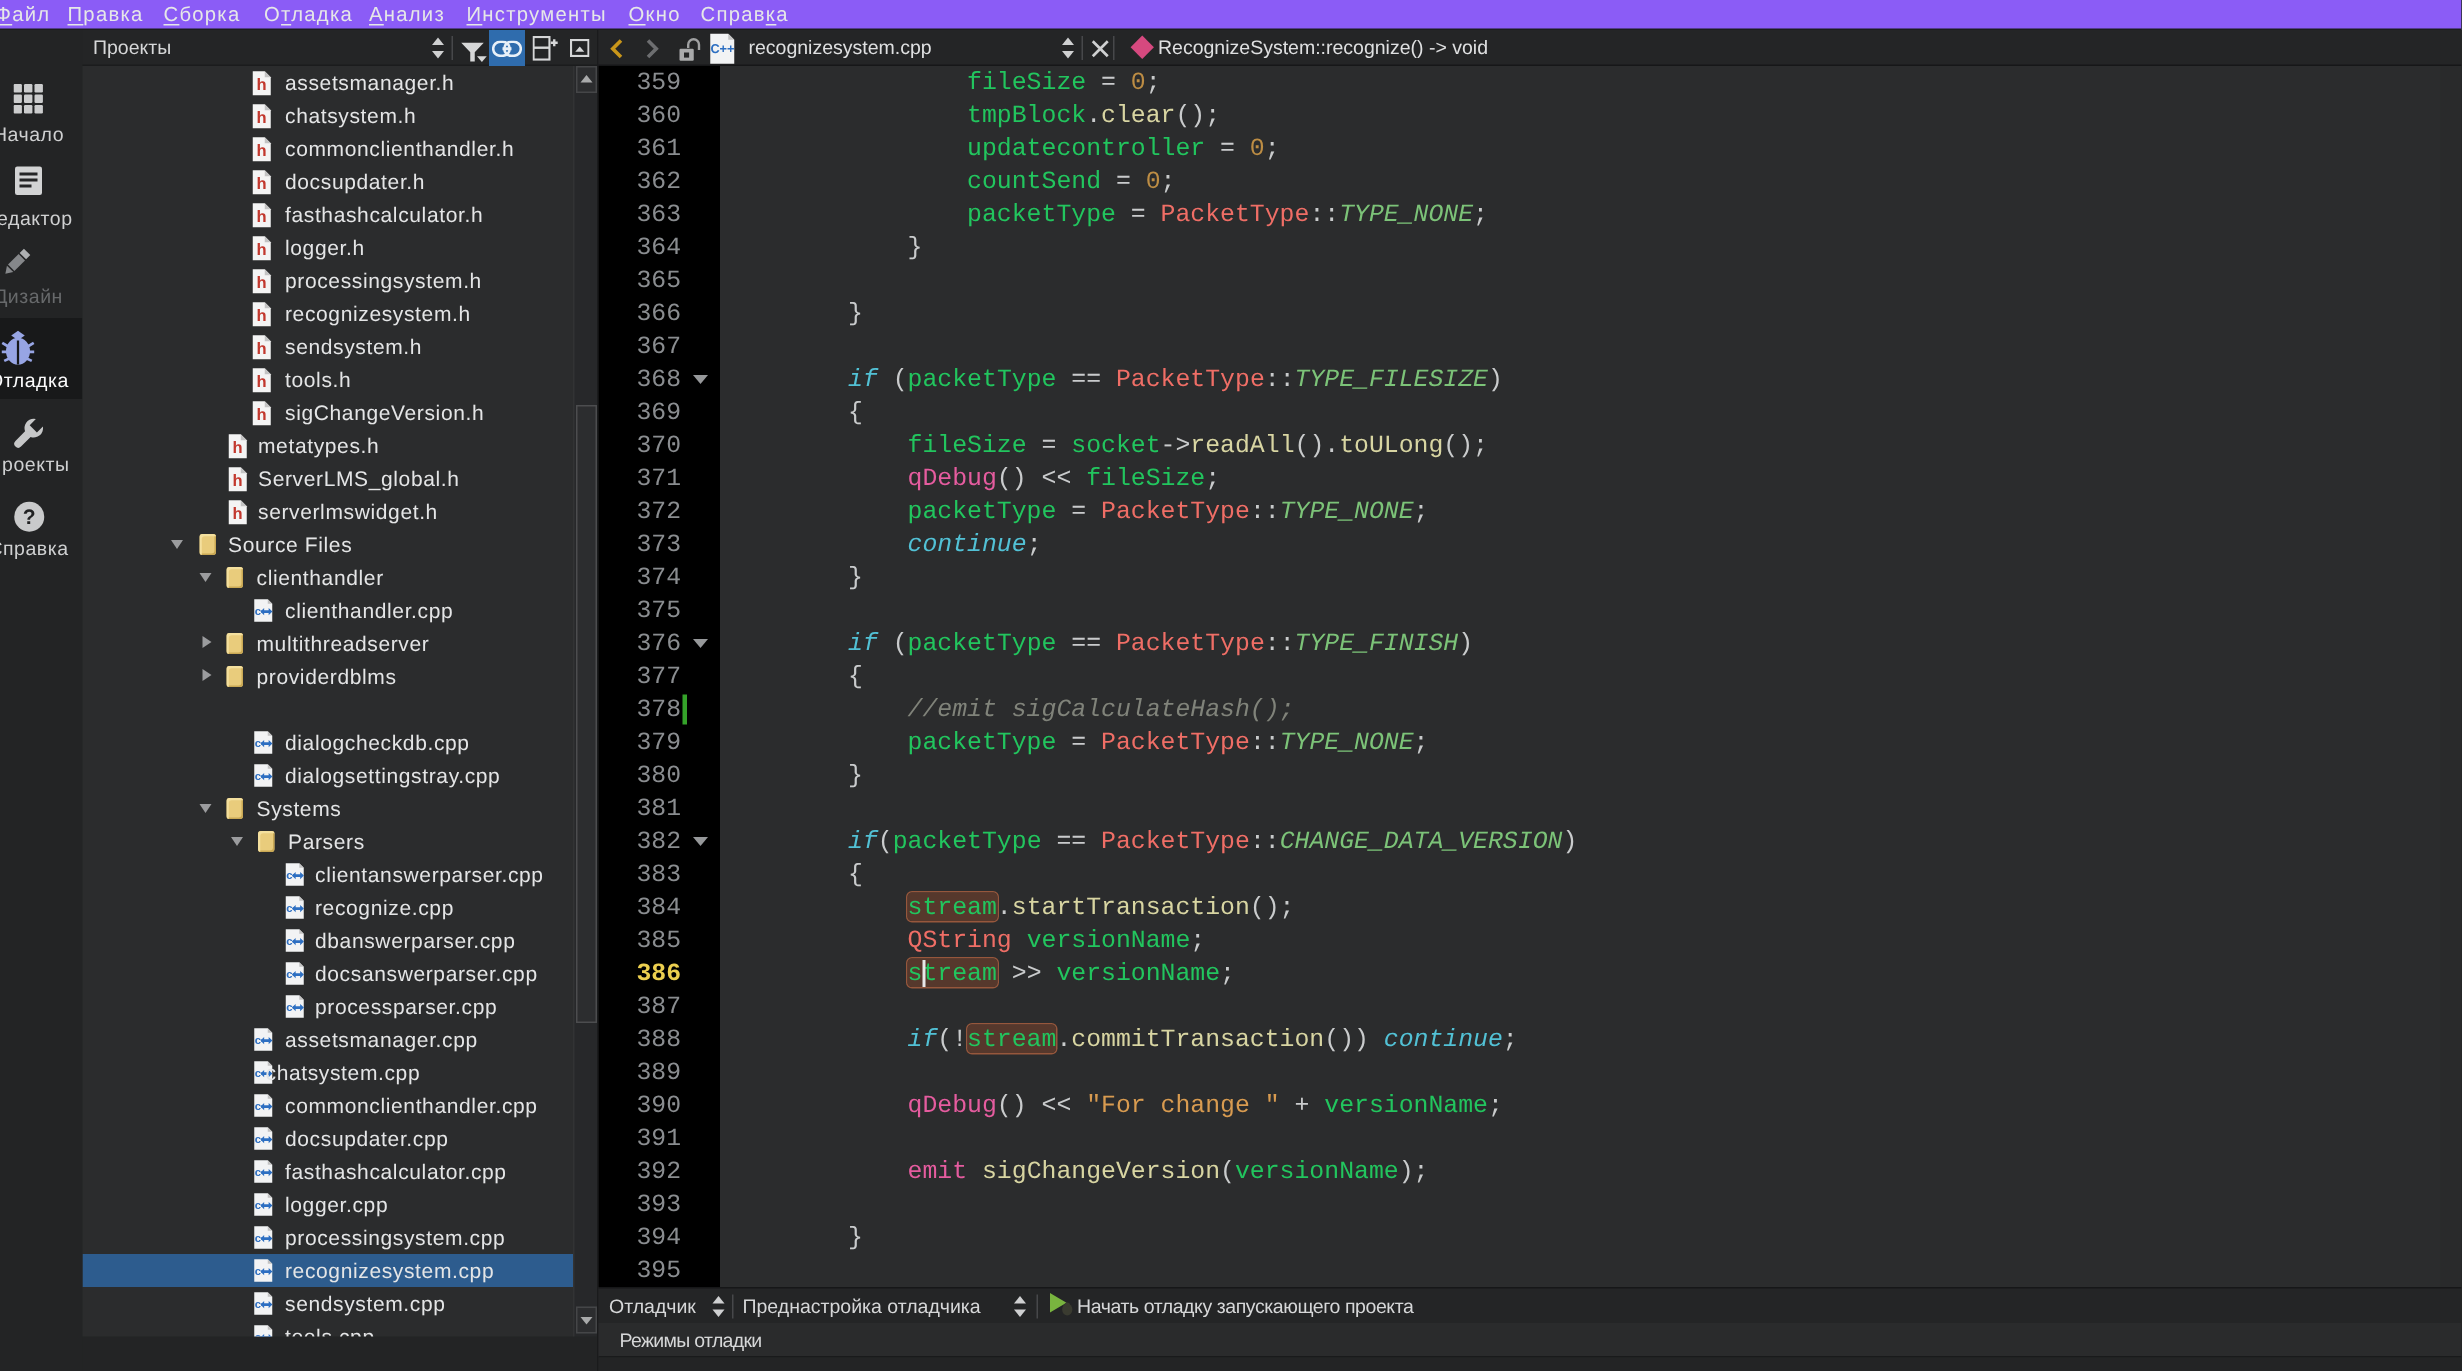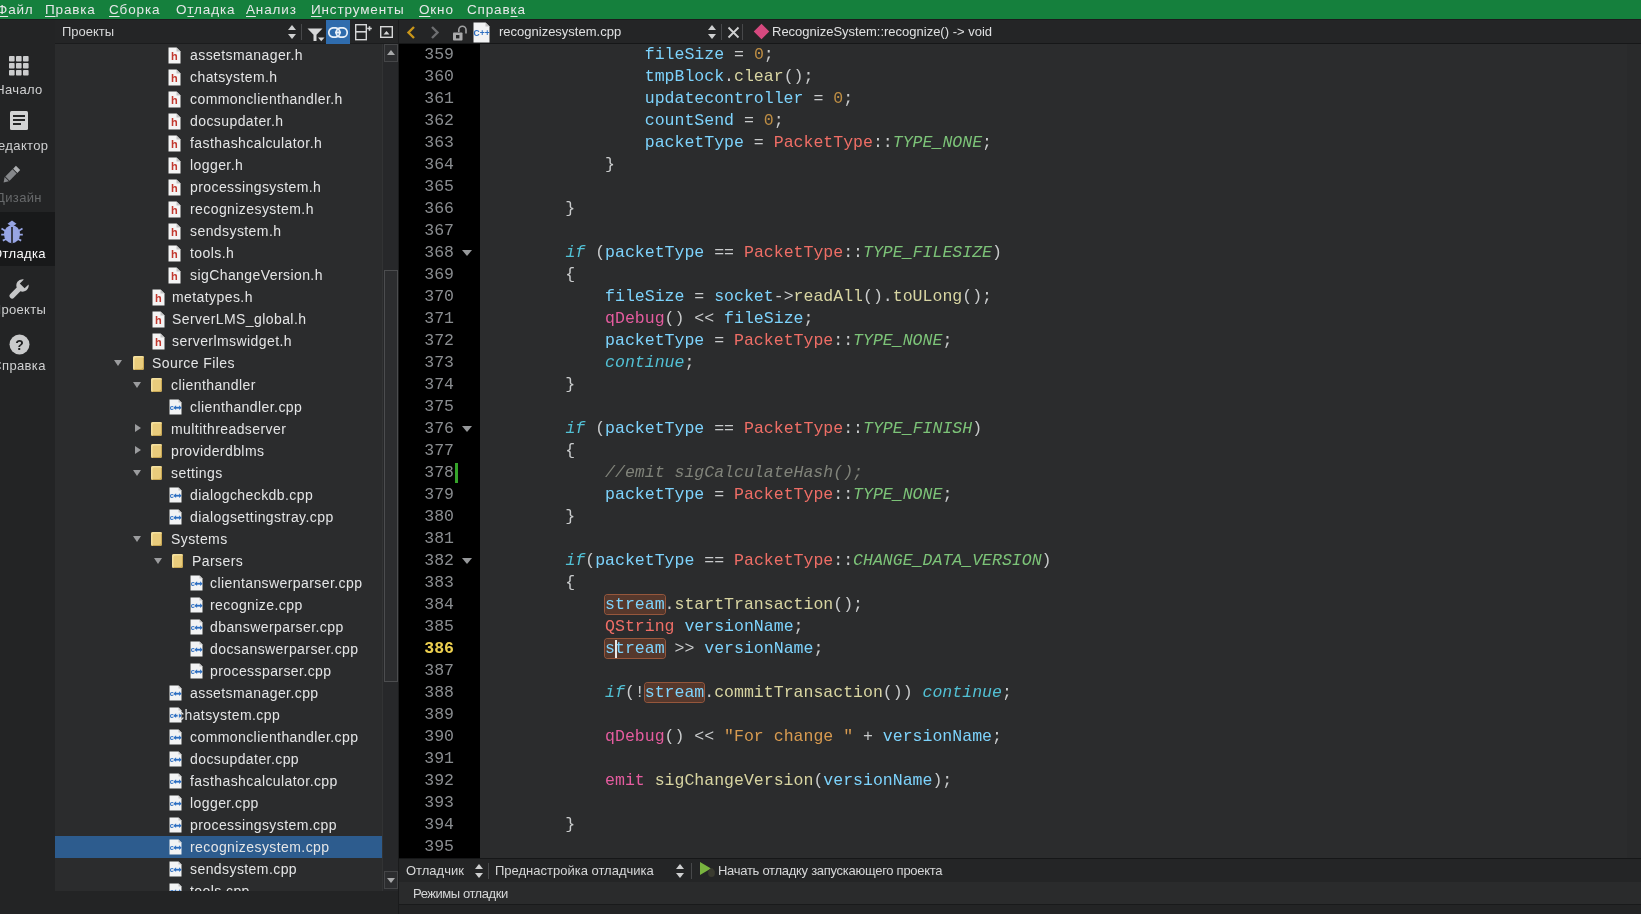--- a/index.html
+++ b/index.html
@@ -1,18 +1,18 @@
 <!DOCTYPE html>
 <html><head><meta charset="utf-8"><title>qtc</title><style>
 *{margin:0;padding:0;box-sizing:border-box}
 html,body{width:1641px;height:914px;background:#232425;font-family:"Liberation Sans",sans-serif;overflow:hidden}
 #root{position:absolute;left:0;top:0;width:1641px;height:914px;overflow:hidden}
 .abs{position:absolute}
 
-#menubar{position:absolute;left:0;top:0;width:1641px;height:20px;background:#15803d;border-bottom:1px solid #1b1c1d}
+#menubar{position:absolute;left:0;top:0;width:1641px;height:20px;background:#8b5cf6;border-bottom:1px solid #1b1c1d}
 #menubar span{position:absolute;top:0;height:19px;line-height:19px;font-size:13.5px;letter-spacing:.85px;color:#e6e7e8;white-space:pre}
 #menubar u{text-decoration:underline;text-underline-offset:2px}
 
 #sidebar{position:absolute;left:0;top:20px;width:55px;height:894px;background:#232425;overflow:hidden}
 .mlabel{position:absolute;left:19px;transform:translateX(-50%);font-size:13px;letter-spacing:.35px;color:#cfd0d1;white-space:pre}
 
 #ptoolbar{position:absolute;left:55px;top:20px;width:343px;height:24px;background:#242526;border-bottom:1px solid #1b1c1d}
 #tree{position:absolute;left:55px;top:44px;width:327px;height:847px;background:#2b2c2d;overflow:hidden}
 .trow{position:absolute;left:0;width:327px;height:22px;font-size:14px;letter-spacing:.42px;color:#e4e5e6}
 .trow .lbl{position:absolute;top:0;height:22px;line-height:22px;white-space:pre}
@@ -34,21 +34,21 @@
 #gnums{position:absolute;left:0;top:0;width:55px;text-align:right;font-family:"Liberation Mono",monospace;font-size:16.5px;line-height:22px;color:#8a8d90;white-space:pre}
 .cur{color:#eccf4f;font-weight:bold}
 #code{position:absolute;left:87px;top:0;font-family:"Liberation Mono",monospace;font-size:16.55px;line-height:22px;color:#c9cbcc;white-space:pre}
 #code i{font-style:normal}
 .k{color:#52c1d5;font-style:italic !important}
 .t{color:#ef6e66}
 .e{color:#7cc378;font-style:italic !important}
 .n{color:#bd8d44}
 .s{color:#d89b50}
 .f{color:#d8d5a2}
-.v{color:#7dd3fc}
+.v{color:#22c55e}
 .m{color:#e55c9f}
 .c{color:#80837a;font-style:italic !important}
 .hl{background:#56382c;box-shadow:0 0 0 1px #96573c;border-radius:3px}
 .foldm{position:absolute;width:0;height:0;border-left:5px solid transparent;border-right:5px solid transparent;border-top:6px solid #96989a}
 #cursor{position:absolute;left:216px;top:596px;width:2px;height:18px;background:#e8e8e8}
 
 #dbgbar{position:absolute;left:399px;top:858px;width:1242px;height:24px;background:#242526;border-top:1px solid #161718}
 #modebar{position:absolute;left:399px;top:882px;width:1242px;height:23px;background:#2a2b2c;border-bottom:1px solid #191a1b}
 #botstrip{position:absolute;left:399px;top:905px;width:1242px;height:9px;background:#232425}
 .bartxt{position:absolute;top:0;height:23px;line-height:23px;font-size:13px;color:#d6d7d8;white-space:pre}
@@ -284,25 +284,20 @@
 <div class="trow" style="top:374px">
         <span class="ar" style="left:80px"></span>
         <span class="fld" style="left:96px"></span>
         <span class="lbl" style="left:116px">multithreadserver</span>
       </div>
 <div class="trow" style="top:396px">
         <span class="ar" style="left:80px"></span>
         <span class="fld" style="left:96px"></span>
         <span class="lbl" style="left:116px">providerdblms</span>
       </div>
-<div class="trow" style="top:418px">
-        <span class="ad" style="left:78px"></span>
-        <span class="fld" style="left:96px"></span>
-        <span class="lbl" style="left:116px">settings</span>
-      </div>
 <div class="trow" style="top:440px">
         <svg class="abs" style="left:113px;top:3px" width="15" height="16" viewBox="0 0 15 16">
           <path d="M1.5 0.5 H10.5 L13.5 3.5 V15.5 H1.5 Z" fill="#f2f3f4"></path>
           <path d="M10.5 0.5 L13.5 3.5 H10.5 Z" fill="#c3c3c3"></path>
           <text x="1.8" y="11" font-family="Liberation Sans" font-size="7.5" font-weight="bold" fill="#2d6fc2">c</text>
           <path d="M6.2 8.7 h5.4" stroke="#2d6fc2" stroke-width="1.8"></path>
           <path d="M5.6 8.7 l2.5 -2.4 v4.8 Z M13.6 8.7 l-2.5 -2.4 v4.8 Z" fill="#2d6fc2"></path>
         </svg>
         <span class="lbl" style="left:135px">dialogcheckdb.cpp</span>
       </div>

